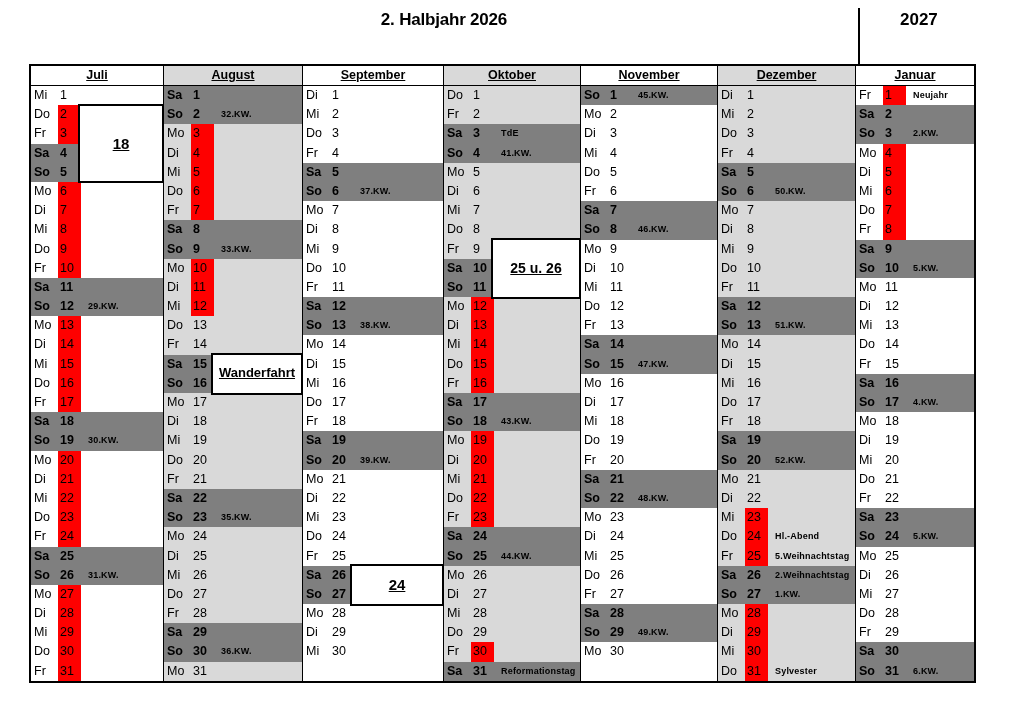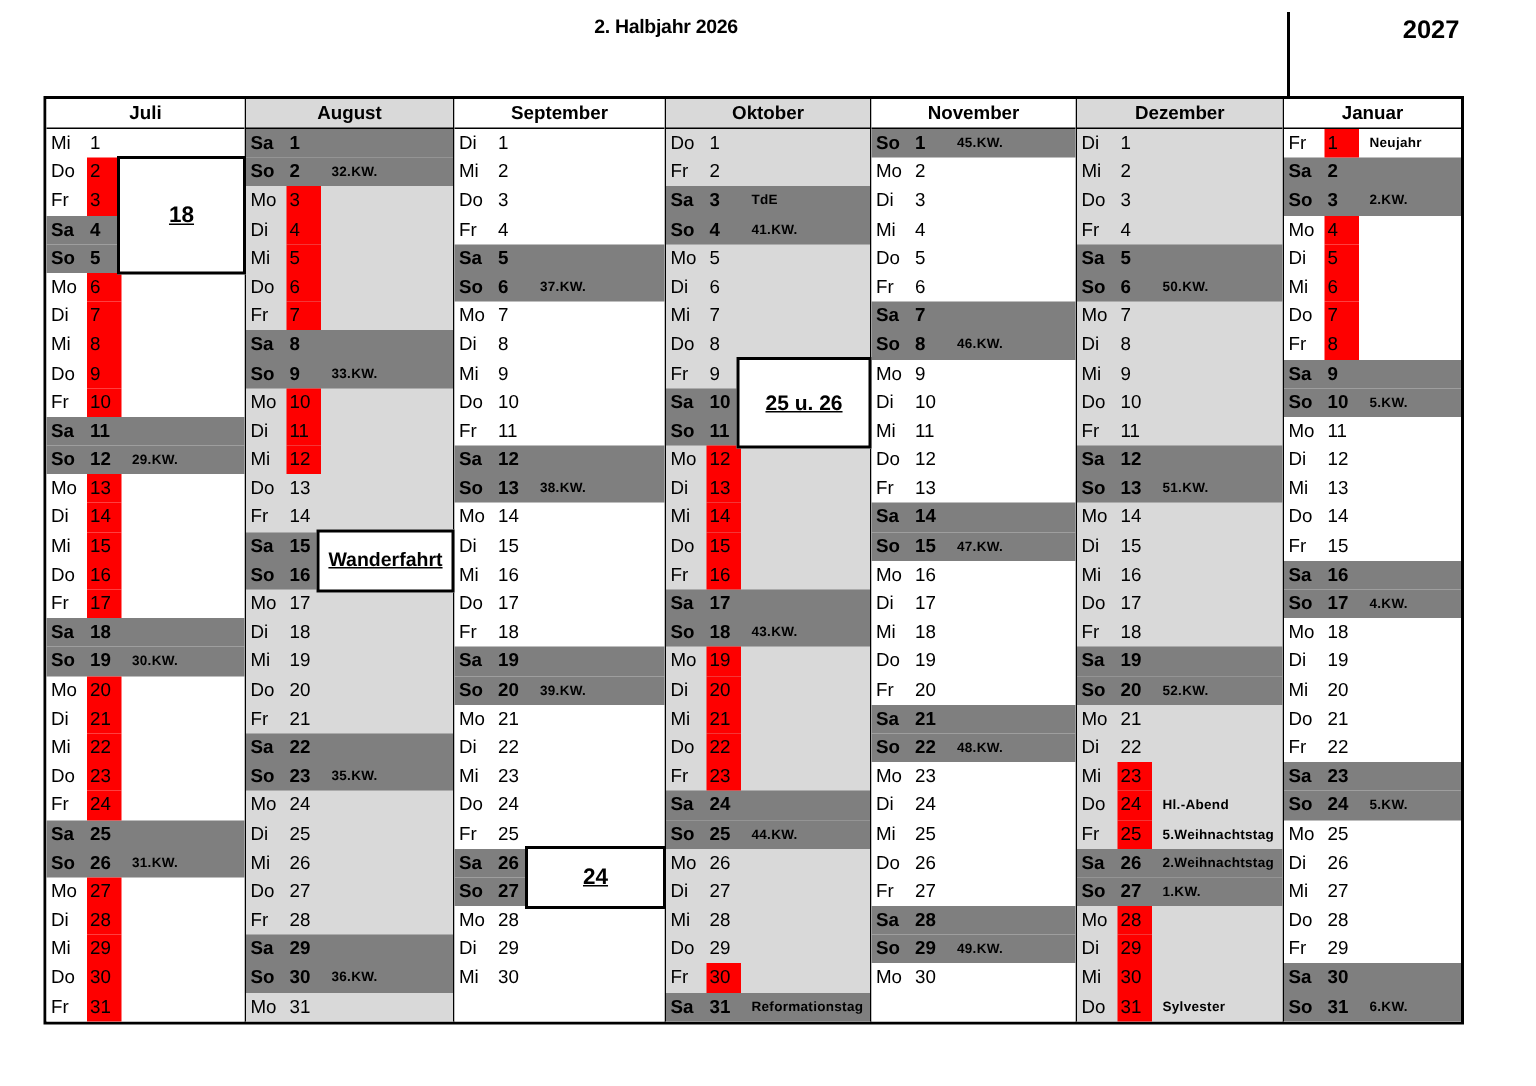--- a/index.html
+++ b/index.html
@@ -1,28 +1,28 @@
 <!DOCTYPE html>
 <html><head>
 <meta charset="utf-8">
 <title>2. Halbjahr 2026</title>
 <style>
   html,body{margin:0;padding:0;background:#fff;}
   .page{position:relative;width:1024px;height:724px;background:#fff;overflow:hidden;
         font-family:"Liberation Sans","DejaVu Sans",sans-serif;color:#000;
         --red:#fe0000;--wkgray:#7f7f7f;--ltgray:#d9d9d9;}
   .title{position:absolute;top:10px;left:30px;width:828px;text-align:center;
-         font-size:13px;font-weight:bold;letter-spacing:-0.2px;}
-  .year-right{position:absolute;top:10px;left:900px;width:73px;text-align:right;
+         font-size:17px;font-weight:bold;letter-spacing:-0.2px;}
+  .year-right{position:absolute;top:10px;left:900px;width:73px;text-align:left;
          font-size:17px;font-weight:bold;}
   .divider{position:absolute;left:858px;top:8px;width:2px;height:58px;background:#000;}
   .subtitle{position:absolute;top:47px;left:78px;font-size:11.5px;letter-spacing:-0.1px;}
   .cal{position:absolute;left:29px;top:64px;width:947px;height:619px;
        border:2px solid #000;box-sizing:border-box;background:#fff;}
-  .month{position:absolute;top:0;bottom:0;border-right:1.5px solid #000;box-sizing:border-box;}
+  .month{position:absolute;top:0;bottom:0;border-right:1.5px solid #000;box-sizing:border-box;text-decoration:underline;}
   .month.last{border-right:none;}
   .mh{height:20px;line-height:19px;text-align:center;font-weight:bold;font-size:12.5px;
       border-bottom:1.5px solid #000;box-sizing:border-box;background:#fff;}
   .mh.shaded{background:var(--ltgray);}
   .mbody{position:absolute;top:20px;left:0;right:0;bottom:0;background:#fff;}
   .mbody.shaded{background:var(--ltgray);}
   .drow{display:flex;height:19.1935px;font-size:12.5px;line-height:19.1935px;}
   .drow.weekend{background:var(--wkgray);font-weight:bold;}
   .wd{width:27px;padding-left:3px;box-sizing:border-box;flex:none;}
   .num{width:23px;padding-left:2px;box-sizing:border-box;flex:none;}

